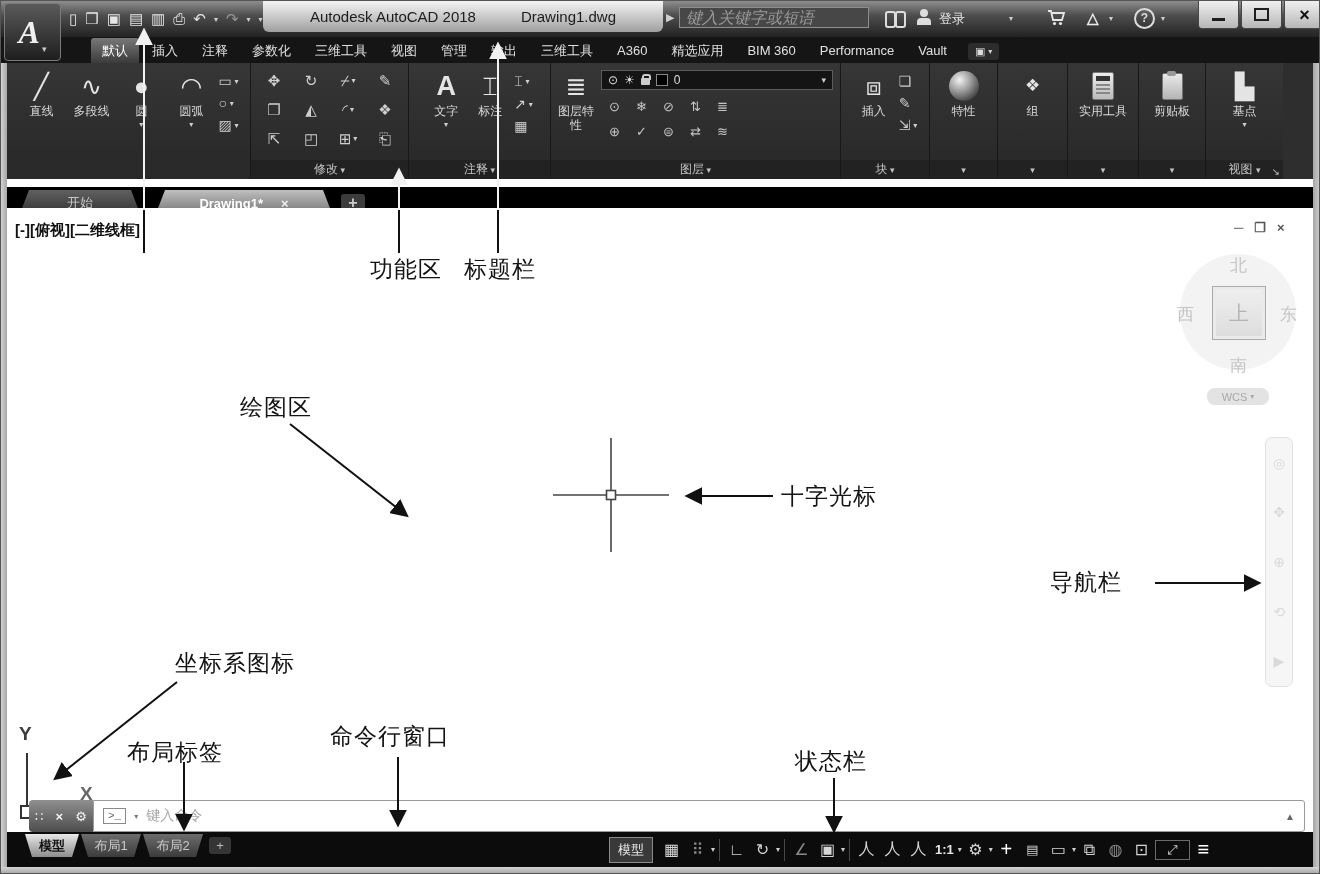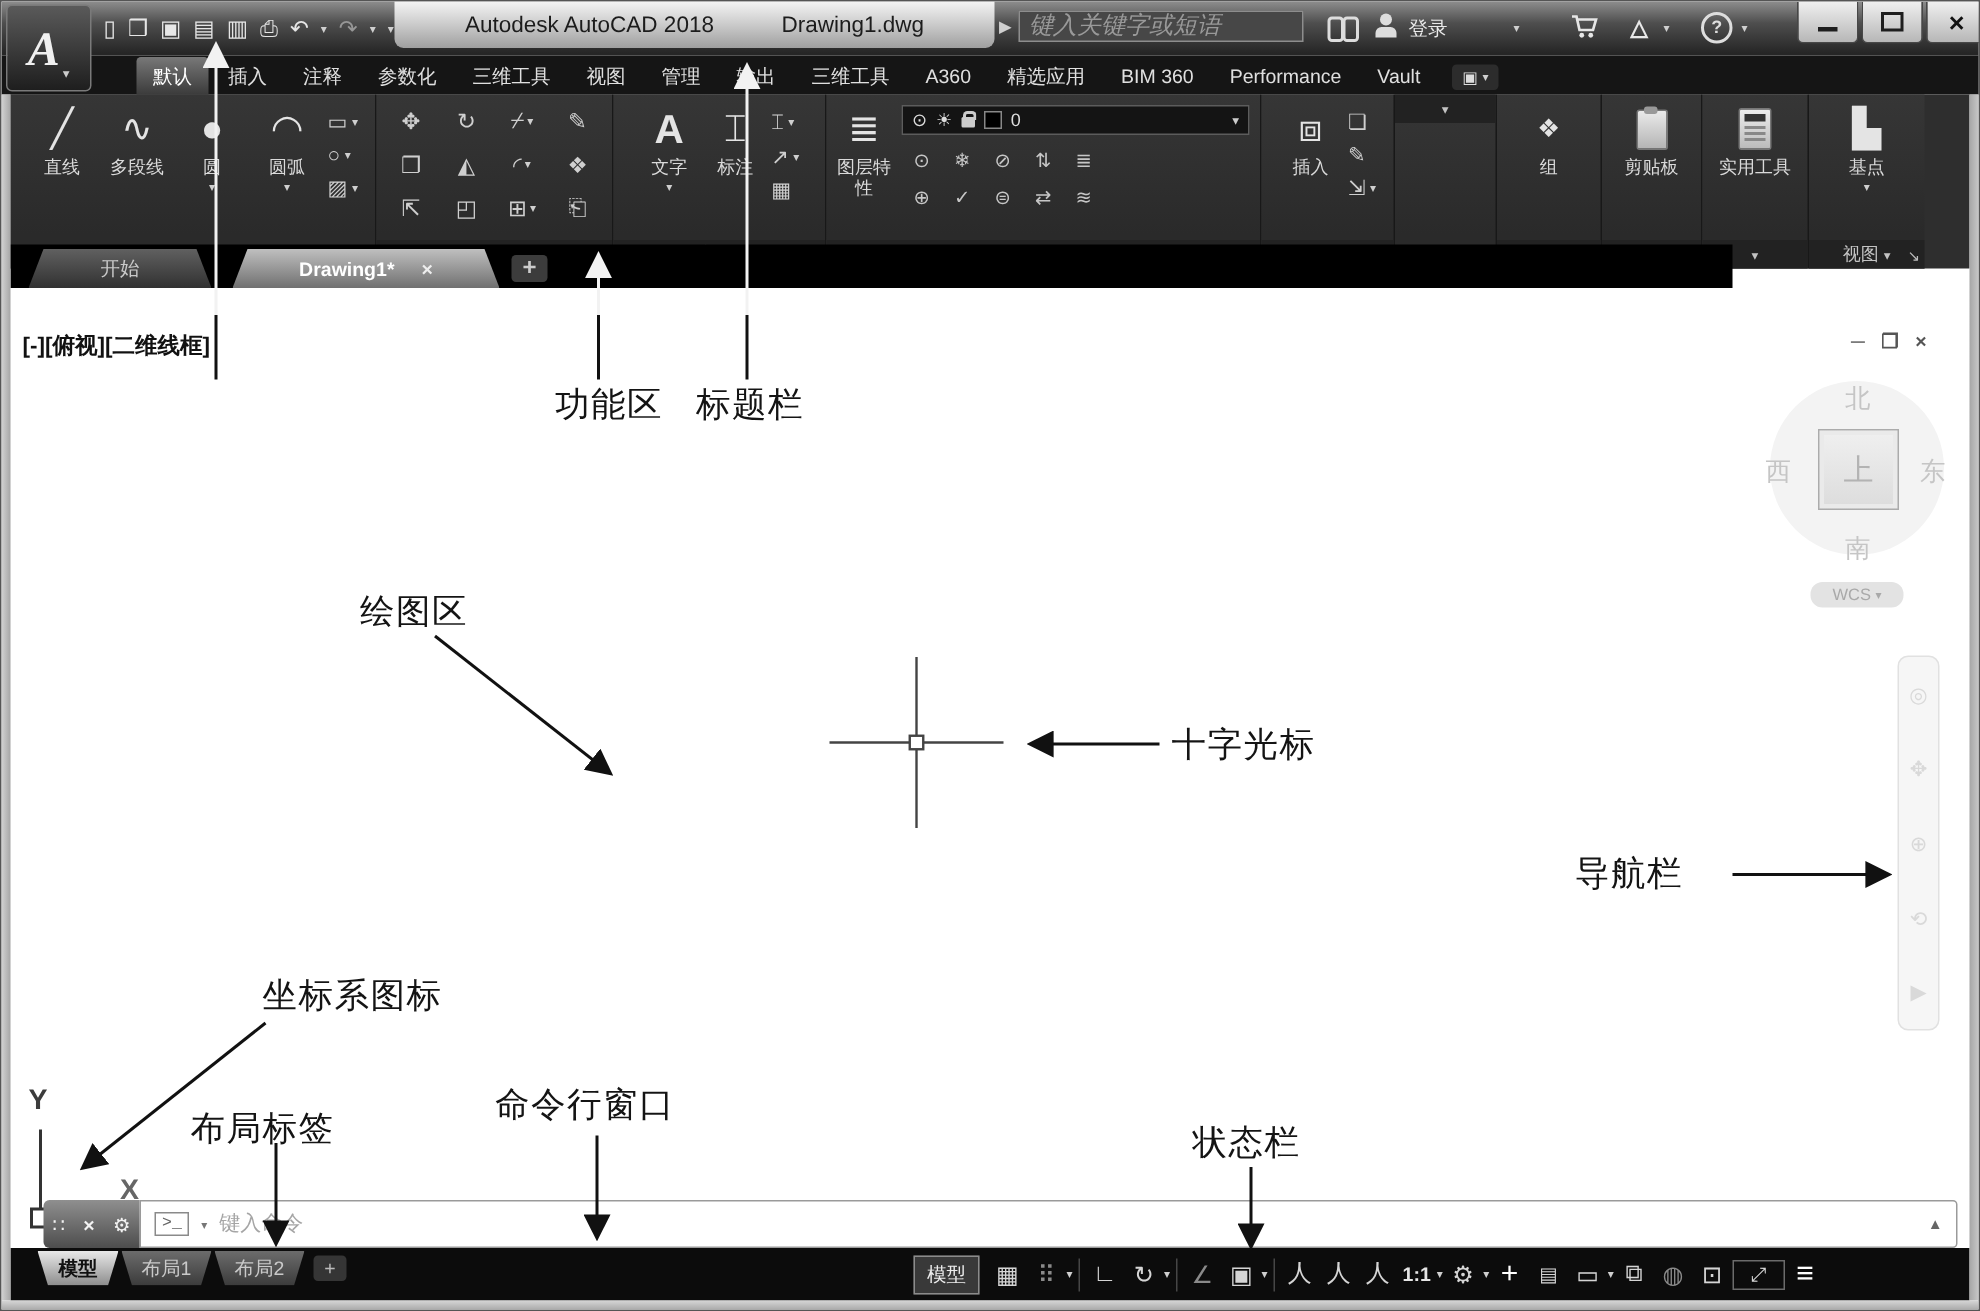--- a/index.html
+++ b/index.html
@@ -351,72 +351,80 @@
           <span class="srow">
               <span>⇲</span>
               <span class="tinycaret">▾</span>
             </span>
         </div>
       </div>
       <div class="ps"><span>块</span></div>
     </div>
 
     <div class="panel" style="width:68px">
+      <div class="pb">
+        <div class="bb">
+          <span class="ic">
+              <span class="propwheel"></span>
+            </span>
+          <span>特性</span>
+        </div>
+      </div>
       <div class="ps"><span></span></div>
     </div>
 
     <div class="panel" style="width:70px">
       <div class="pb">
         <div class="bb">
           <span class="ic" style="font-size:17px">❖</span>
           <span>组</span>
+        </div>
+      </div>
+      <div class="ps"><span></span></div>
+    </div>
+
+    <div class="panel" style="width:71px">
+      <div class="pb">
+        <div class="bb" style="width:64px">
+          <span class="ic">
+              <span class="calcico"></span>
+            </span>
+          <span>实用工具</span>
         </div>
       </div>
       <div class="ps"><span></span></div>
     </div>
 
     <div class="panel" style="width:67px">
       <div class="pb">
         <div class="bb" style="width:58px">
           <span class="ic">
               <span class="clipico"></span>
             </span>
           <span>剪贴板</span>
         </div>
       </div>
       <div class="ps"><span></span></div>
     </div>
 
-    <div class="panel" style="width:71px">
-      <div class="pb">
-        <div class="bb" style="width:64px">
-          <span class="ic">
-              <span class="calcico"></span>
-            </span>
-          <span>实用工具</span>
-        </div>
-      </div>
-      <div class="ps"><span></span></div>
-    </div>
-
     <div class="panel" style="width:77px;border-right:none">
       <div class="pb">
         <div class="bb">
           <span class="ic">▙</span>
           <span>基点</span>
           <span class="bcaret">▾</span>
         </div>
       </div>
       <div class="ps"><span>视图</span>
         <span class="launch">↘</span>
       </div>
     </div>
   </div>
 
-  <div class="abs ftabs" style="left:6px;top:162px;width:1148px;height:29px">
+  <div class="abs ftabs" style="left:6px;top:186px;width:1306px;height:29px">
     <div class="ftab start">
         <span>开始</span>
       </div>
     <div class="ftab activef">
       <span>Drawing1*</span>
       <span class="fclose">×</span>
     </div>
     <div class="fplus">+</div>
   </div>
 

